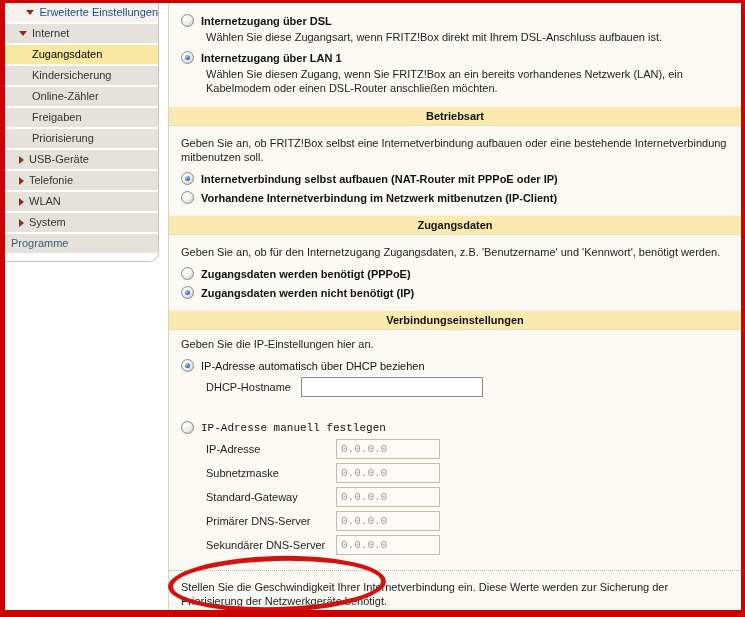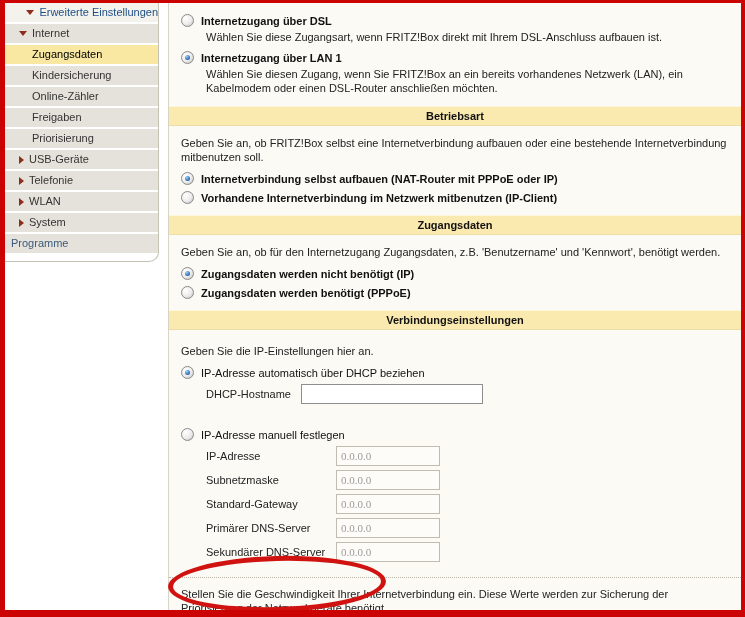--- a/index.html
+++ b/index.html
@@ -38,21 +38,21 @@
   .opt .lbl.normal { font-weight:normal; }
   .desc { margin:1px 0 7px 25px; line-height:14px; color:#222; max-width:540px; }
 
   .radio { flex:none; position:relative; width:13px; height:13px; border:1px solid #8a8a8a; border-radius:50%;
     background:radial-gradient(circle at 32% 30%, #ffffff 0%, #ececec 55%, #b9b9b9 100%); margin-top:0; cursor:pointer; }
   .radio.sel::after { content:""; position:absolute; left:3px; top:3px; width:5px; height:5px; border-radius:50%;
     background:radial-gradient(circle at 35% 30%, #9ed4ee 0%, #2a63b4 70%, #173f7d 100%); }
 
   .form-row { display:flex; align-items:center; margin:3px 0 3px 25px; height:21px; }
   .form-row .flabel { color:#222; }
-  .form-row input { height:20px; font-family:Liberation Serif, serif; font-size:11px;
+  .form-row input { height:20px; font-family:Liberation Mono, monospace; font-size:11px;
     padding:2px 4px; background:#fff; border:1px solid #8e8e8e; color:#000; }
   .form-row input.off { color:#9b9b9b; border-color:#c0bcb0; background:#fdfcf8; }
   .w-label-95  { width:95px;  flex:none; }
   .w-label-130 { width:130px; flex:none; }
   .w-label-70  { width:70px;  flex:none; }
   .in-182 { width:182px; }
   .in-104 { width:104px; }
   .in-58  { width:58px; }
   .unit { margin-left:16px; color:#222; }
 
@@ -138,41 +138,41 @@
       <div class="opt">
         <span class="radio"></span>
         <span class="lbl">Vorhandene Internetverbindung im Netzwerk mitbenutzen (IP-Client)</span>
       </div>
     </div>
 
     <div class="bar">Zugangsdaten</div>
     <div class="section">
       <p class="intro">Geben Sie an, ob für den Internetzugang Zugangsdaten, z.B. 'Benutzername' und 'Kennwort', benötigt werden.</p>
       <div class="opt">
+        <span class="radio"></span>
+        <span class="lbl">Zugangsdaten werden benötigt (PPPoE)</span>
+      </div>
+      <div class="opt">
         <span class="radio sel"></span>
         <span class="lbl">Zugangsdaten werden nicht benötigt (IP)</span>
       </div>
-      <div class="opt">
-        <span class="radio"></span>
-        <span class="lbl">Zugangsdaten werden benötigt (PPPoE)</span>
-      </div>
     </div>
 
     <div class="bar">Verbindungseinstellungen</div>
-    <div class="section" style="padding-top:10px;">
+    <div class="section" style="padding-top:3px;">
       <p class="intro">Geben Sie die IP-Einstellungen hier an.</p>
       <div class="opt">
         <span class="radio sel"></span>
         <span class="lbl normal">IP-Adresse automatisch über DHCP beziehen</span>
       </div>
       <div class="form-row">
         <span class="flabel w-label-95">DHCP-Hostname</span>
         <input class="in-182" type="text" value="" style="">
       </div>
-      <div class="opt" style="margin-top:24px;">
+      <div class="opt" style="margin-top:24px;font-family:Liberation Mono, monospace;">
         <span class="radio"></span>
         <span class="lbl normal">IP-Adresse manuell festlegen</span>
       </div>
       <div class="form-row">
         <span class="flabel w-label-130">IP-Adresse</span>
         <input class="in-104 off" type="text" disabled="" value="0.0.0.0" style="">
       </div>
       <div class="form-row">
         <span class="flabel w-label-130">Subnetzmaske</span>
         <input class="in-104 off" type="text" disabled="" value="0.0.0.0" style="">

